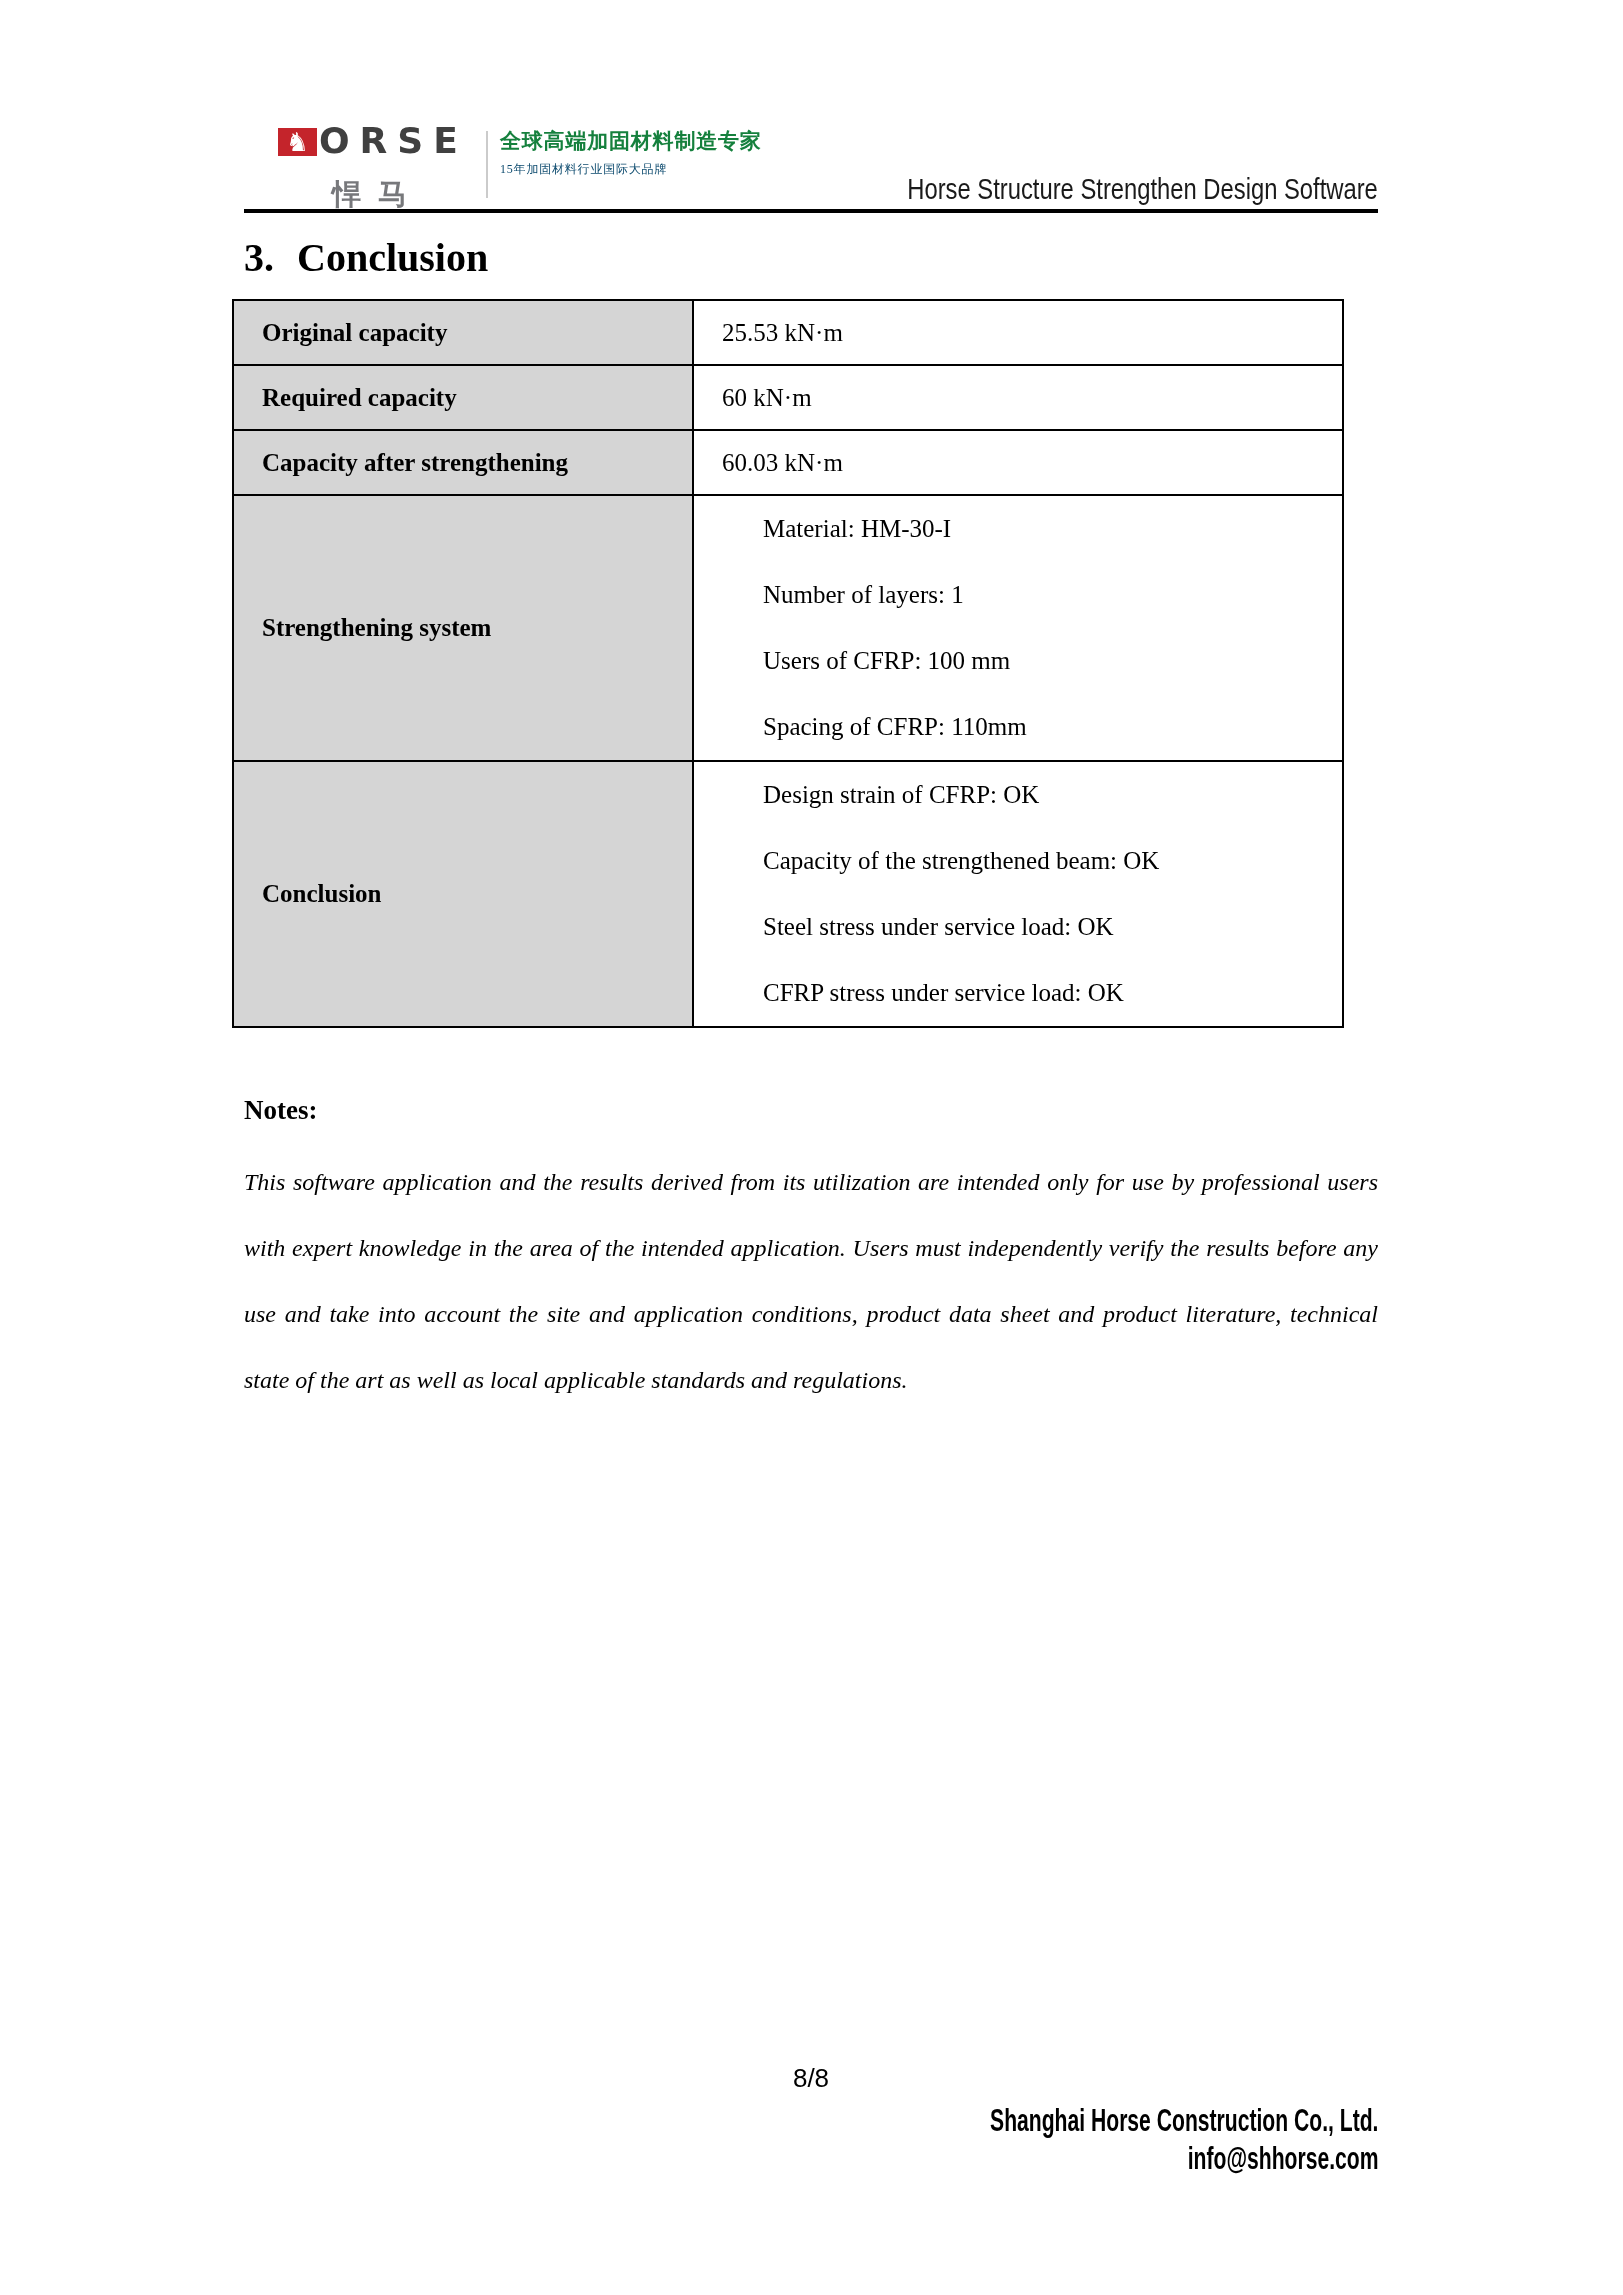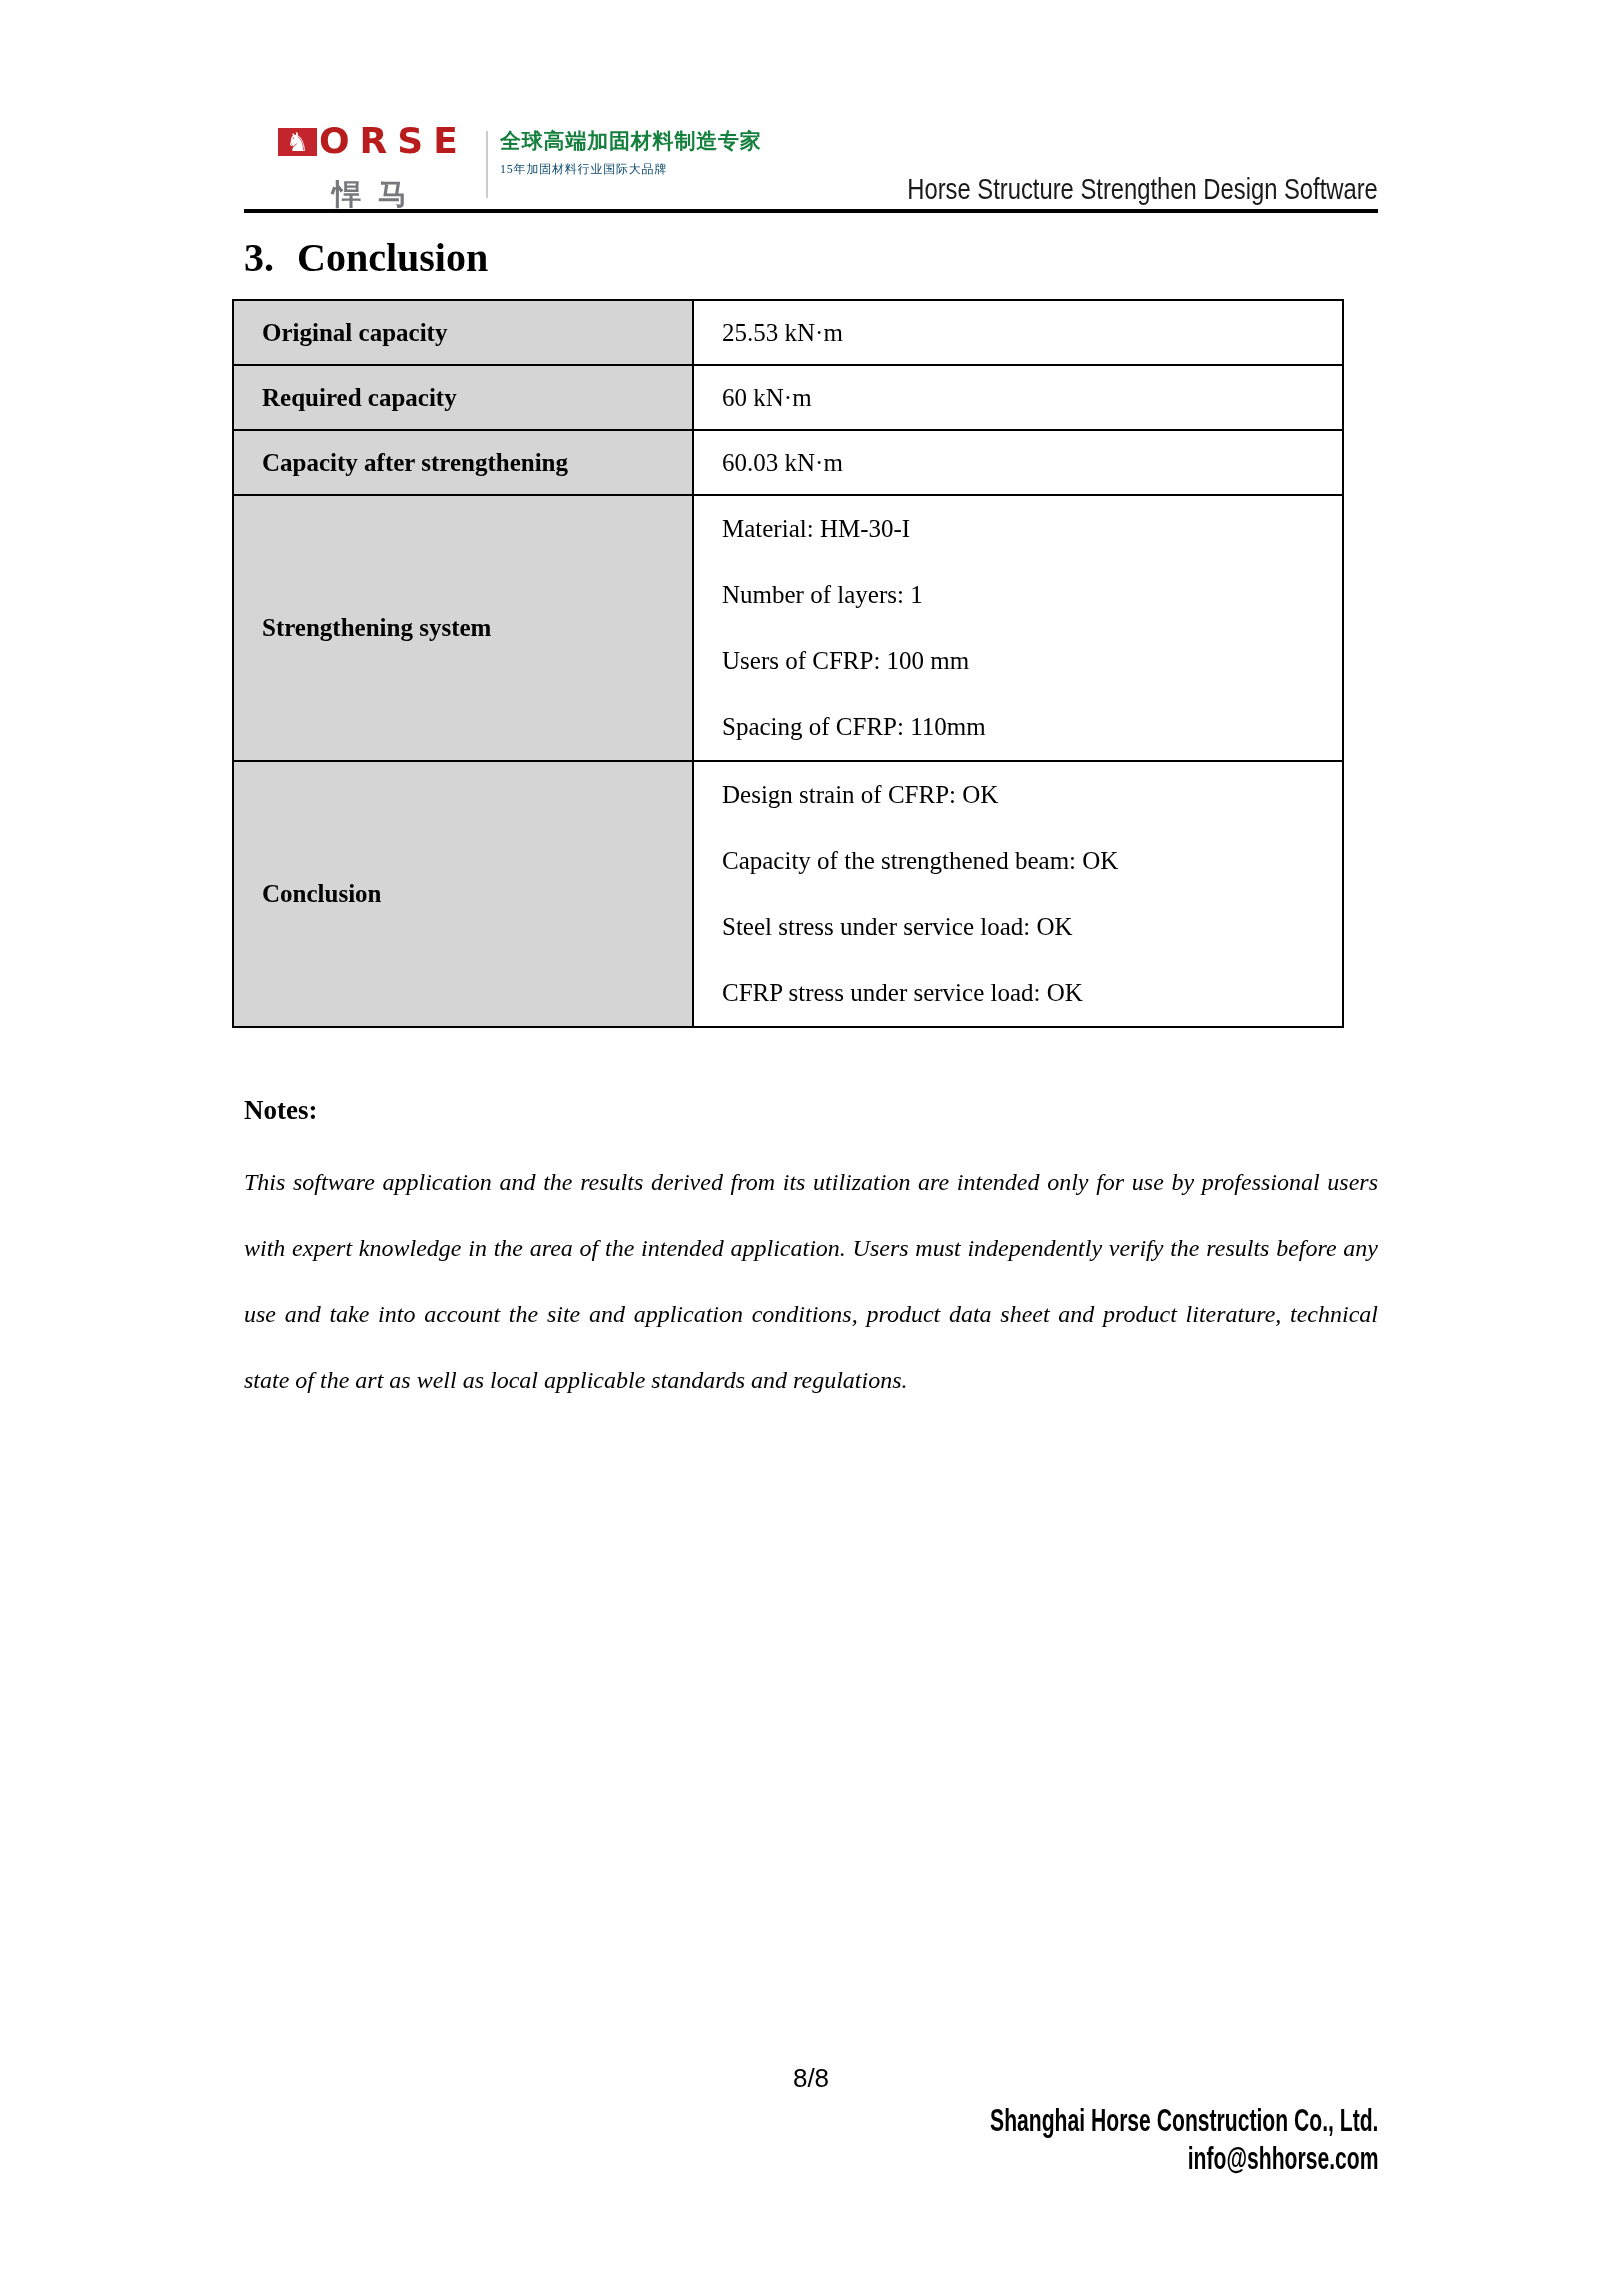--- a/index.html
+++ b/index.html
@@ -17,21 +17,21 @@
     background:#c4242b;display:flex;align-items:center;justify-content:center;
   }
   .logo-horse{
     color:#ffffff;font-family:"DejaVu Sans", sans-serif;
     font-size:26px;line-height:28px;
   }
   .logo-orse{
     position:absolute;left:319px;top:128px;height:28px;
     font-family:"DejaVu Sans", sans-serif;font-weight:700;
     font-size:36px;line-height:26px;letter-spacing:10px;
-    color:#b91c1c;
+    color:#404040;
   }
   .logo-cn{
     position:absolute;left:332px;top:179px;
     font-family:"DejaVu Sans", sans-serif;font-weight:700;
     font-size:29px;line-height:31px;letter-spacing:17px;
     color:#77787b;white-space:nowrap;
   }
   .logo-divider{
     position:absolute;left:486px;top:131px;width:1.5px;height:67px;background:#cbcbcb;
   }
@@ -74,21 +74,21 @@
     font-size:25px;
   }
   td.cell-label{
     width:430px;background:#d5d5d5;font-weight:bold;
     padding:0 0 0 28px;
   }
   td.cell-value{padding:0 0 0 28px;}
   tr.row-s{height:65px;}
   tr.row-l4{height:263px;}
   tr.row-l5{height:262px;}
-  .cell-line{line-height:66px;white-space:nowrap;}
+  .cell-line{line-height:66px;white-space:nowrap;margin-left:41px;}
   
   .notes-heading{
     position:absolute;left:244px;top:1093px;
     font-size:27px;font-weight:bold;line-height:34px;text-align:right;
   }
   .notes-body{
     position:absolute;left:244px;top:1149px;width:1134px;
     font-size:24px;font-style:italic;line-height:66px;
     text-align:justify;
   }

